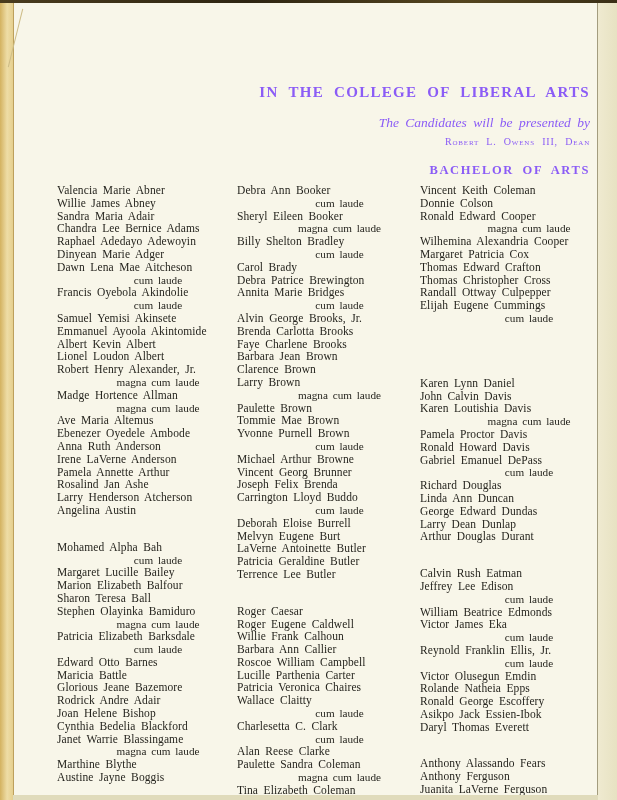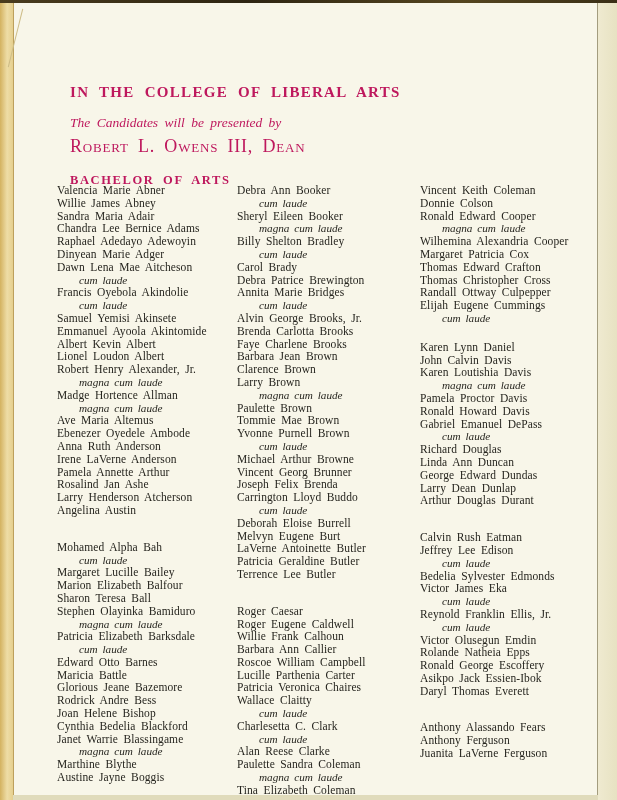--- a/index.html
+++ b/index.html
@@ -30,52 +30,52 @@
   .edge-bottom {
     position:absolute; left:13px; bottom:0; width:585px; height:5px;
     background:#e0dbbb;
   }
   .crease {
     position:absolute; left:15px; top:8px; width:1px; height:60px;
     background:#cdbc87; transform:rotate(14deg);
   }
   header {
     position:absolute; top:84px; left:70px; width:520px;
-    text-align:left; color:#be185d;
+    text-align:right; color:#8b5cf6;
   }
   .title {
     font-size:15px; font-weight:bold; letter-spacing:1.3px; word-spacing:5px;
     margin:0;
   }
   .subtitle {
     font-style:italic; font-size:13.5px; word-spacing:3px; margin:14px 0 0;
   }
   .dean {
-    font-variant:small-caps; font-size:18px; letter-spacing:0.8px;
+    font-variant:small-caps; font-size:10px; letter-spacing:0.8px;
     word-spacing:4px; margin:5px 0 16px;
   }
   .degree {
     font-size:12.5px; font-weight:bold; letter-spacing:1.6px;
     word-spacing:4px; margin:13px 0 0;
   }
   .columns { position:absolute; top:184px; left:0; width:100%; color:#26251f; }
   .col { position:absolute; top:0; }
   #col-0 { left:57px;  width:180px; }
   #col-1 { left:237px; width:183px; }
   #col-2 { left:420px; width:196px; }
   .name {
     font-size:11.5px; line-height:12.8px; white-space:nowrap;
     word-spacing:2.5px; letter-spacing:0.1px;
   }
   .honor {
-    font-size:11.2px; line-height:12.8px; font-style:italic;
-    padding-left:22px; word-spacing:2px; white-space:nowrap;
+    font-size:11.2px; line-height:12.8px; 
+    padding-left:22px; word-spacing:2px; white-space:nowrap;text-align:center;
   }
   .group + .group { margin-top:24px; }
-  #col-2 .group:nth-child(2) { margin-top:16px; }
+  #col-2 .group:nth-child(2) { margin-top:52px; }
 </style>
 </head>
 <body>
 
 <div class="page">
   <header>
     <h1 class="title">IN THE COLLEGE OF LIBERAL ARTS</h1>
     <p class="subtitle">The Candidates will be presented by</p>
     <p class="dean">Robert L. Owens III, Dean</p>
     <h2 class="degree">BACHELOR OF ARTS</h2>
@@ -117,21 +117,21 @@
           <div class="name">Margaret Lucille Bailey</div>
           <div class="name">Marion Elizabeth Balfour</div>
           <div class="name">Sharon Teresa Ball</div>
           <div class="name">Stephen Olayinka Bamiduro</div>
           <div class="honor">magna cum laude</div>
           <div class="name">Patricia Elizabeth Barksdale</div>
           <div class="honor">cum laude</div>
           <div class="name">Edward Otto Barnes</div>
           <div class="name">Maricia Battle</div>
           <div class="name">Glorious Jeane Bazemore</div>
-          <div class="name">Rodrick Andre Bess</div>
+          <div class="name">Rodrick Andre Adair</div>
           <div class="name">Joan Helene Bishop</div>
           <div class="name">Cynthia Bedelia Blackford</div>
           <div class="name">Janet Warrie Blassingame</div>
           <div class="honor">magna cum laude</div>
           <div class="name">Marthine Blythe</div>
           <div class="name">Austine Jayne Boggis</div>
         </div>
       </div>
     <div class="col" id="col-1">
         <div class="group">
@@ -211,21 +211,21 @@
           <div class="name">Richard Douglas</div>
           <div class="name">Linda Ann Duncan</div>
           <div class="name">George Edward Dundas</div>
           <div class="name">Larry Dean Dunlap</div>
           <div class="name">Arthur Douglas Durant</div>
         </div>
         <div class="group">
           <div class="name">Calvin Rush Eatman</div>
           <div class="name">Jeffrey Lee Edison</div>
           <div class="honor">cum laude</div>
-          <div class="name">Bedelia Sylvester Edmonds</div>
+          <div class="name">William Beatrice Edmonds</div>
           <div class="name">Victor James Eka</div>
           <div class="honor">cum laude</div>
           <div class="name">Reynold Franklin Ellis, Jr.</div>
           <div class="honor">cum laude</div>
           <div class="name">Victor Olusegun Emdin</div>
           <div class="name">Rolande Natheia Epps</div>
           <div class="name">Ronald George Escoffery</div>
           <div class="name">Asikpo Jack Essien-Ibok</div>
           <div class="name">Daryl Thomas Everett</div>
         </div>

